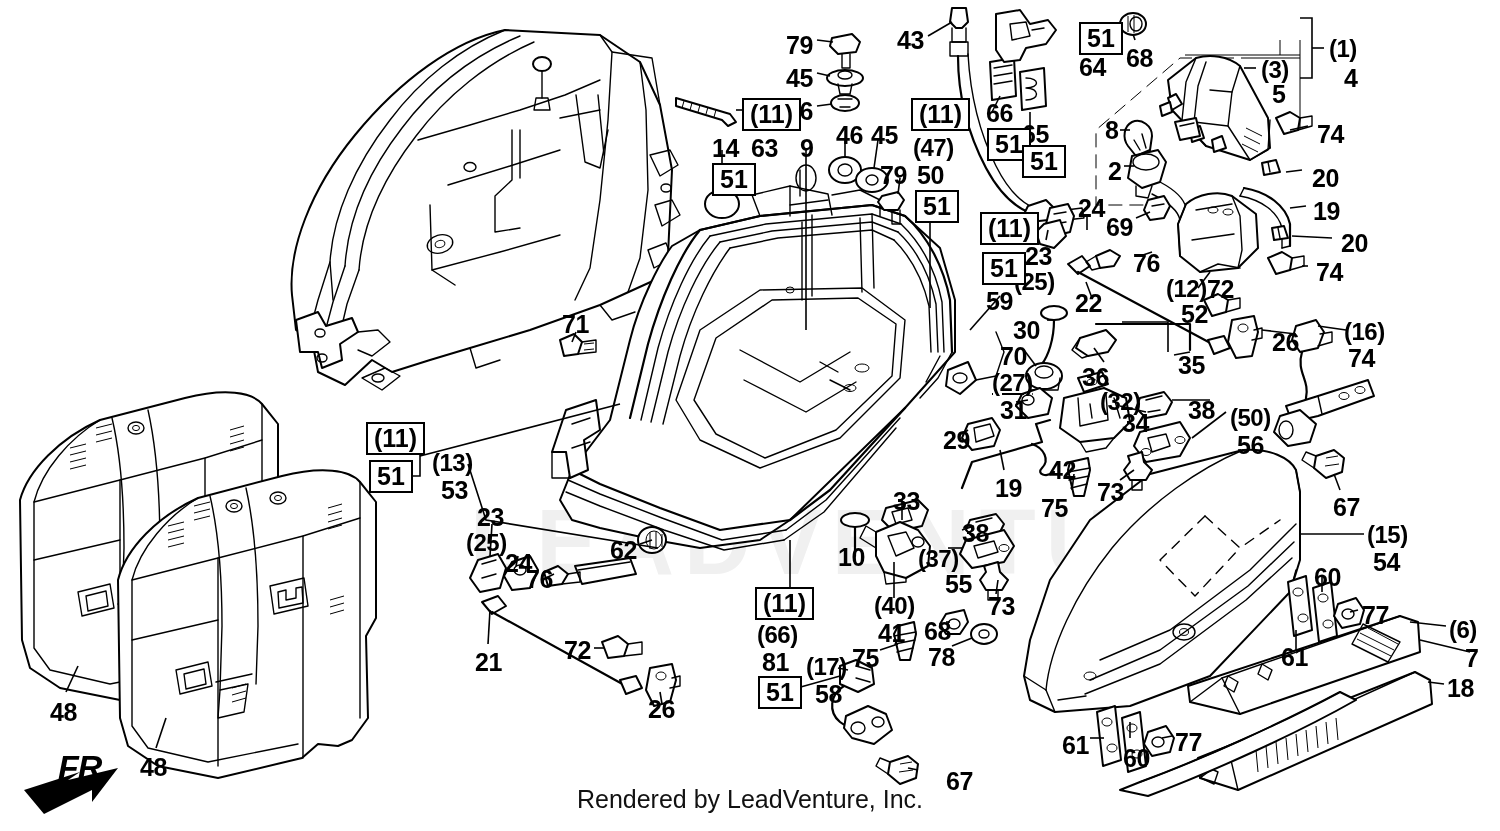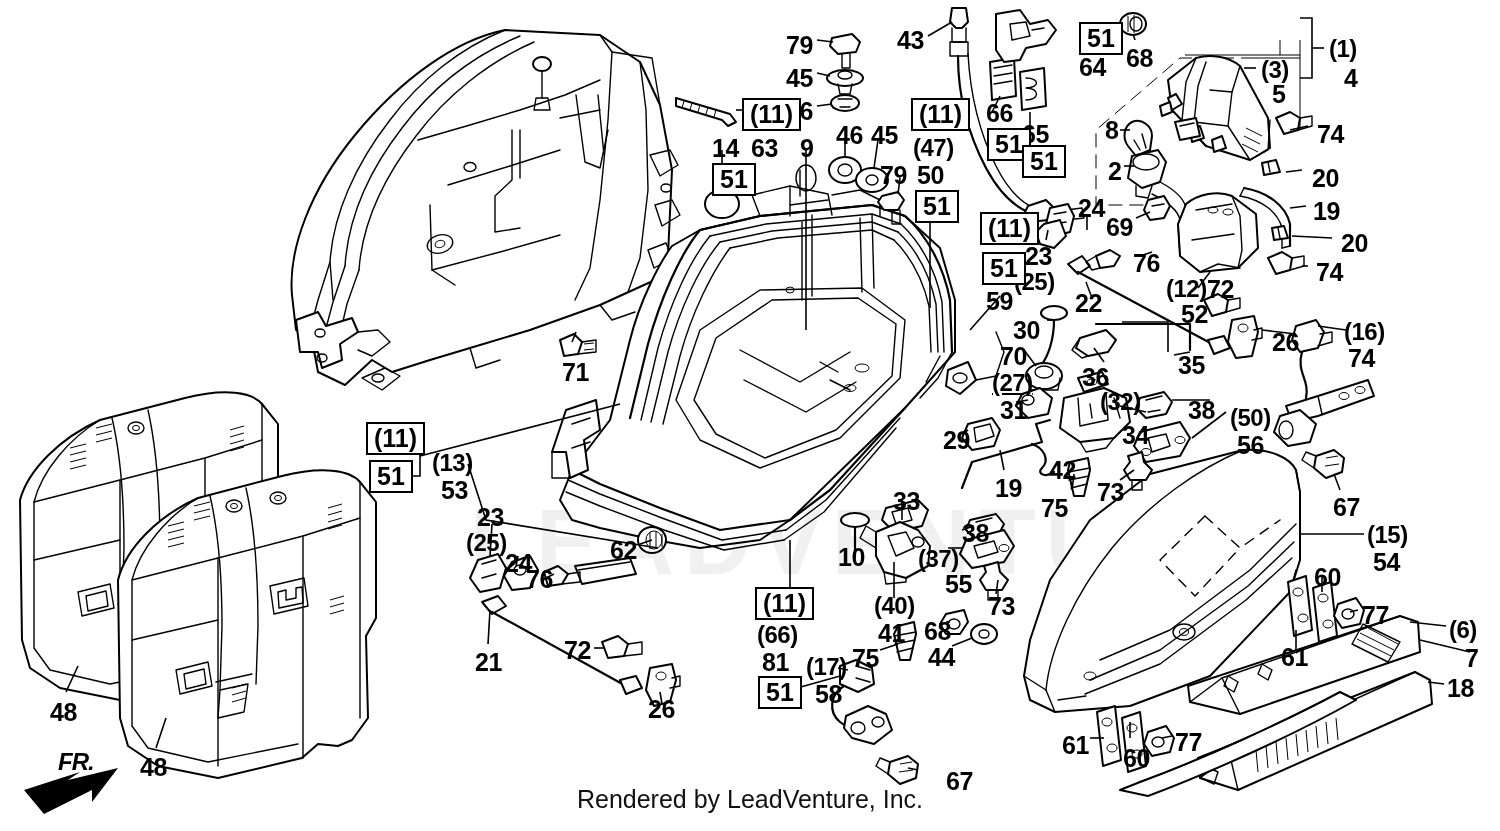--- a/index.html
+++ b/index.html
@@ -41,21 +41,21 @@
     font-family:"Liberation Sans", sans-serif;
     font-size:25px;
     color:#111;
     letter-spacing:0px;
   }
   .fr-text{
     position:absolute;
     font-family:"Liberation Sans", sans-serif;
     font-weight:bold;
     font-style:italic;
-    font-size:24px;
+    font-size:34px;
     color:#000;
     letter-spacing:-1px;
   }
   .wmark{
     position:absolute;
     font-family:"Liberation Sans", sans-serif;
     font-weight:bold;
     font-size:92px;
     color:#f0f0f0;
     letter-spacing:10px;
@@ -745,35 +745,35 @@
       <div class="boxed" style="left: 982px; top: 252px;">51</div>
       <div class="lbl" style="left: 986px; top: 289px;">59</div>
       <div class="lbl" style="left: 1013px; top: 318px;">30</div>
       <div class="lbl" style="left: 1000px; top: 344px;">70</div>
       <div class="lbl paren" style="left: 992px; top: 371px; text-decoration: underline;">(27)</div>
       <div class="lbl" style="left: 1000px; top: 398px;">31</div>
       <div class="lbl" style="left: 943px; top: 428px;">29</div>
       <div class="lbl" style="left: 995px; top: 476px;">19</div>
       <div class="lbl" style="left: 1082px; top: 365px;">36</div>
       <div class="lbl paren" style="left: 1100px; top: 390px;">(32)</div>
-      <div class="lbl" style="left: 1122px; top: 411px; margin-top: 12px;">34</div>
+      <div class="lbl" style="left: 1122px; top: 411px;">34</div>
       <div class="lbl" style="left: 1178px; top: 353px;">35</div>
       <div class="lbl" style="left: 1049px; top: 458px;">42</div>
       <div class="lbl" style="left: 1041px; top: 496px;">75</div>
       <div class="lbl" style="left: 1097px; top: 480px;">73</div>
       <div class="lbl" style="left: 1188px; top: 398px;">38</div>
       <div class="lbl paren" style="left: 1230px; top: 406px;">(50)</div>
       <div class="lbl" style="left: 1237px; top: 433px;">56</div>
       <div class="lbl" style="left: 1272px; top: 330px;">26</div>
       <div class="lbl paren" style="left: 1344px; top: 320px;">(16)</div>
       <div class="lbl" style="left: 1348px; top: 346px;">74</div>
       <div class="lbl" style="left: 1333px; top: 495px;">67</div>
       <div class="lbl paren" style="left: 1367px; top: 523px;">(15)</div>
       <div class="lbl" style="left: 1373px; top: 550px;">54</div>
-      <div class="lbl" style="left: 562px; top: 312px; margin-top: 48px;">71</div>
+      <div class="lbl" style="left: 562px; top: 312px;">71</div>
       <div class="boxed" style="left: 366px; top: 422px;">(11)</div>
       <div class="boxed" style="left: 369px; top: 460px;">51</div>
       <div class="lbl paren" style="left: 432px; top: 451px;">(13)</div>
       <div class="lbl" style="left: 441px; top: 478px;">53</div>
       <div class="lbl" style="left: 477px; top: 505px;">23</div>
       <div class="lbl paren" style="left: 466px; top: 531px;">(25)</div>
       <div class="lbl" style="left: 505px; top: 551px;">24</div>
       <div class="lbl" style="left: 526px; top: 567px;">76</div>
       <div class="lbl" style="left: 475px; top: 650px;">21</div>
       <div class="lbl" style="left: 564px; top: 638px;">72</div>
@@ -789,21 +789,21 @@
       <div class="lbl" style="left: 946px; top: 769px;">67</div>
       <div class="lbl" style="left: 838px; top: 545px;">10</div>
       <div class="lbl" style="left: 893px; top: 489px;">33</div>
       <div class="lbl paren" style="left: 874px; top: 594px;">(40)</div>
       <div class="lbl" style="left: 878px; top: 621px;">41</div>
       <div class="lbl" style="left: 962px; top: 521px;">38</div>
       <div class="lbl paren" style="left: 918px; top: 547px;">(37)</div>
       <div class="lbl" style="left: 945px; top: 572px;">55</div>
       <div class="lbl" style="left: 988px; top: 594px;">73</div>
       <div class="lbl" style="left: 924px; top: 619px;">68</div>
-      <div class="lbl" style="left: 928px; top: 645px;">44</div>
+      <div class="lbl" style="left: 928px; top: 645px;">78</div>
       <div class="lbl" style="left: 1314px; top: 565px;">60</div>
       <div class="lbl" style="left: 1281px; top: 645px;">61</div>
       <div class="lbl" style="left: 1362px; top: 603px;">77</div>
       <div class="lbl paren" style="left: 1449px; top: 618px;">(6)</div>
       <div class="lbl" style="left: 1465px; top: 646px;">7</div>
       <div class="lbl" style="left: 1447px; top: 676px;">18</div>
       <div class="lbl" style="left: 1062px; top: 733px;">61</div>
       <div class="lbl" style="left: 1123px; top: 746px;">60</div>
       <div class="lbl" style="left: 1175px; top: 730px;">77</div>
       <div class="lbl" style="left: 50px; top: 700px;">48</div>

